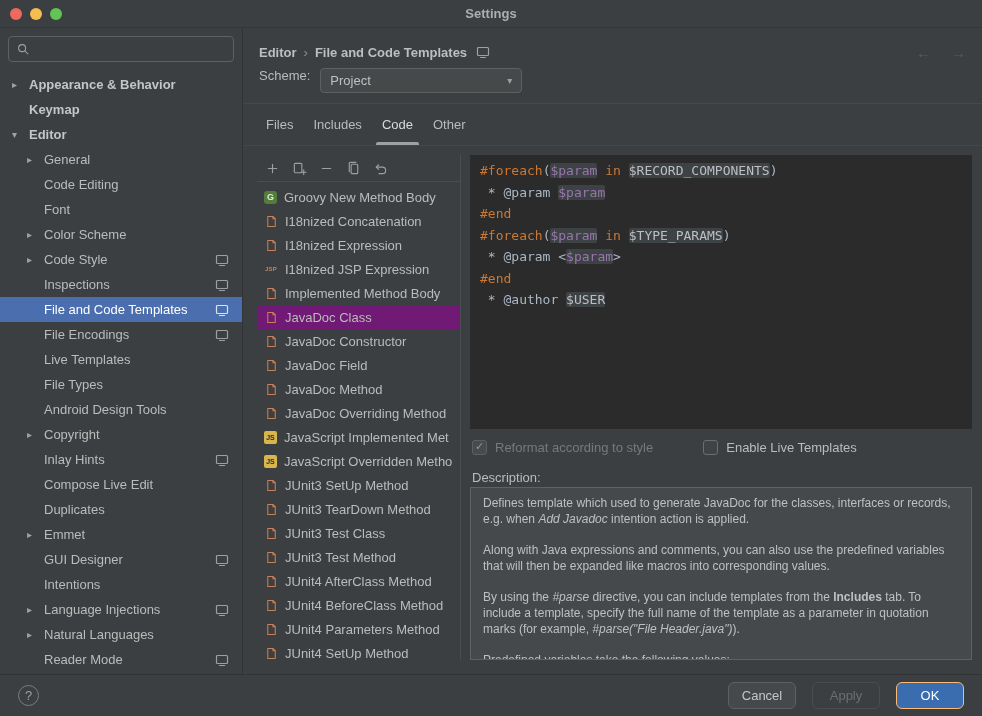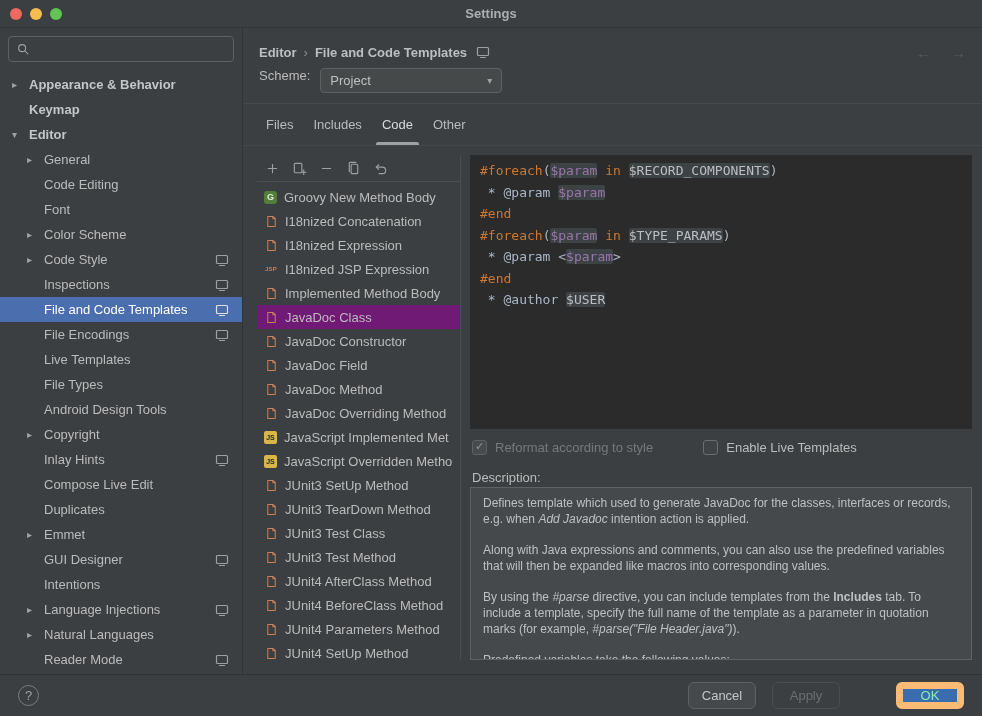--- a/index.html
+++ b/index.html
@@ -48,21 +48,21 @@
   .crumb { font-weight: bold; color: #bcbfc1; }
   .crumb-sep { margin: 0 7px; color: #8a8d8f; }
   .crumb-icon { margin-left: 9px; display: flex; }
   .crumb-icon svg { width: 14px; height: 14px; }
   .nav-arrows { margin-left: auto; display: flex; gap: 20px; color: #595c5e; font-size: 15px; }
   .nav-back::before { content: "←"; }
   .nav-fwd::before { content: "→"; }
 
   .scheme-row { flex: 0 0 38px; display: flex; align-items: flex-start; padding: 2px 16px 10px; border-bottom: 1px solid #464849; }
   .scheme-label { margin-right: 10px; }
-  .combo { width: 182px; height: 25px; background: #45494a; border: 1px solid #5e6163; border-radius: 4px; display: flex; align-items: center; padding: 0 9px; color: #bdc0c2; }
+  .combo { width: 202px; height: 25px; background: #45494a; border: 1px solid #5e6163; border-radius: 4px; display: flex; align-items: center; padding: 0 9px; color: #bdc0c2; }
   .combo .arrow { margin-left: auto; color: #9da0a2; font-size: 10px; }
   .combo .arrow::before { content: "▾"; }
 
   .tabs-row { flex: 0 0 42px; display: flex; align-items: stretch; padding: 0 16px; gap: 6px; border-bottom: 1px solid #444749; }
   .tab { position: relative; display: flex; align-items: center; padding: 0 7px; color: #b9bcbe; }
   .tab.selected { color: #d8dadc; }
   .tab.selected::after { content: ""; position: absolute; left: 1px; right: 1px; bottom: 0; height: 3px; background: #9da1a4; border-radius: 2px 2px 0 0; }
 
   .work-area { flex: 1; min-height: 0; display: flex; padding: 9px 10px 14px 14px; gap: 9px; }
 
@@ -101,21 +101,21 @@
   .desc-box i { font-style: italic; }
   .desc-box b { font-weight: bold; }
 
   
   .footer { flex: 0 0 42px; border-top: 1px solid #313335; display: flex; align-items: center; padding: 0 18px; }
   .help-btn { width: 21px; height: 21px; border-radius: 50%; border: 1px solid #7b7e80; color: #9da0a2; display: flex; align-items: center; justify-content: center; font-size: 13px; cursor: default; }
   .btns { margin-left: auto; display: flex; gap: 16px; }
   .btn { min-width: 68px; height: 27px; border-radius: 6px; display: flex; align-items: center; justify-content: center; padding: 0 12px; cursor: default; }
   .btn-cancel { background: #45494b; border: 1px solid #5e6163; color: #c3c6c8; }
   .btn-apply { background: #3c3f41; border: 1px solid #4a4d4f; color: #6c6f71; }
-  .btn-ok { background: #3a6cb0; border: 7px solid #fdba74; color: #86efac; margin-left: 40px; }
+  .btn-ok { background: #3a6cb0; border: 1px solid #fdba74; color: #ffffff; }
 </style>
 </head>
 <body>
 
 <div class="window">
 
   <div class="titlebar">
     <div class="dots">
       <span class="dot red"></span>
       <span class="dot yellow"></span>

